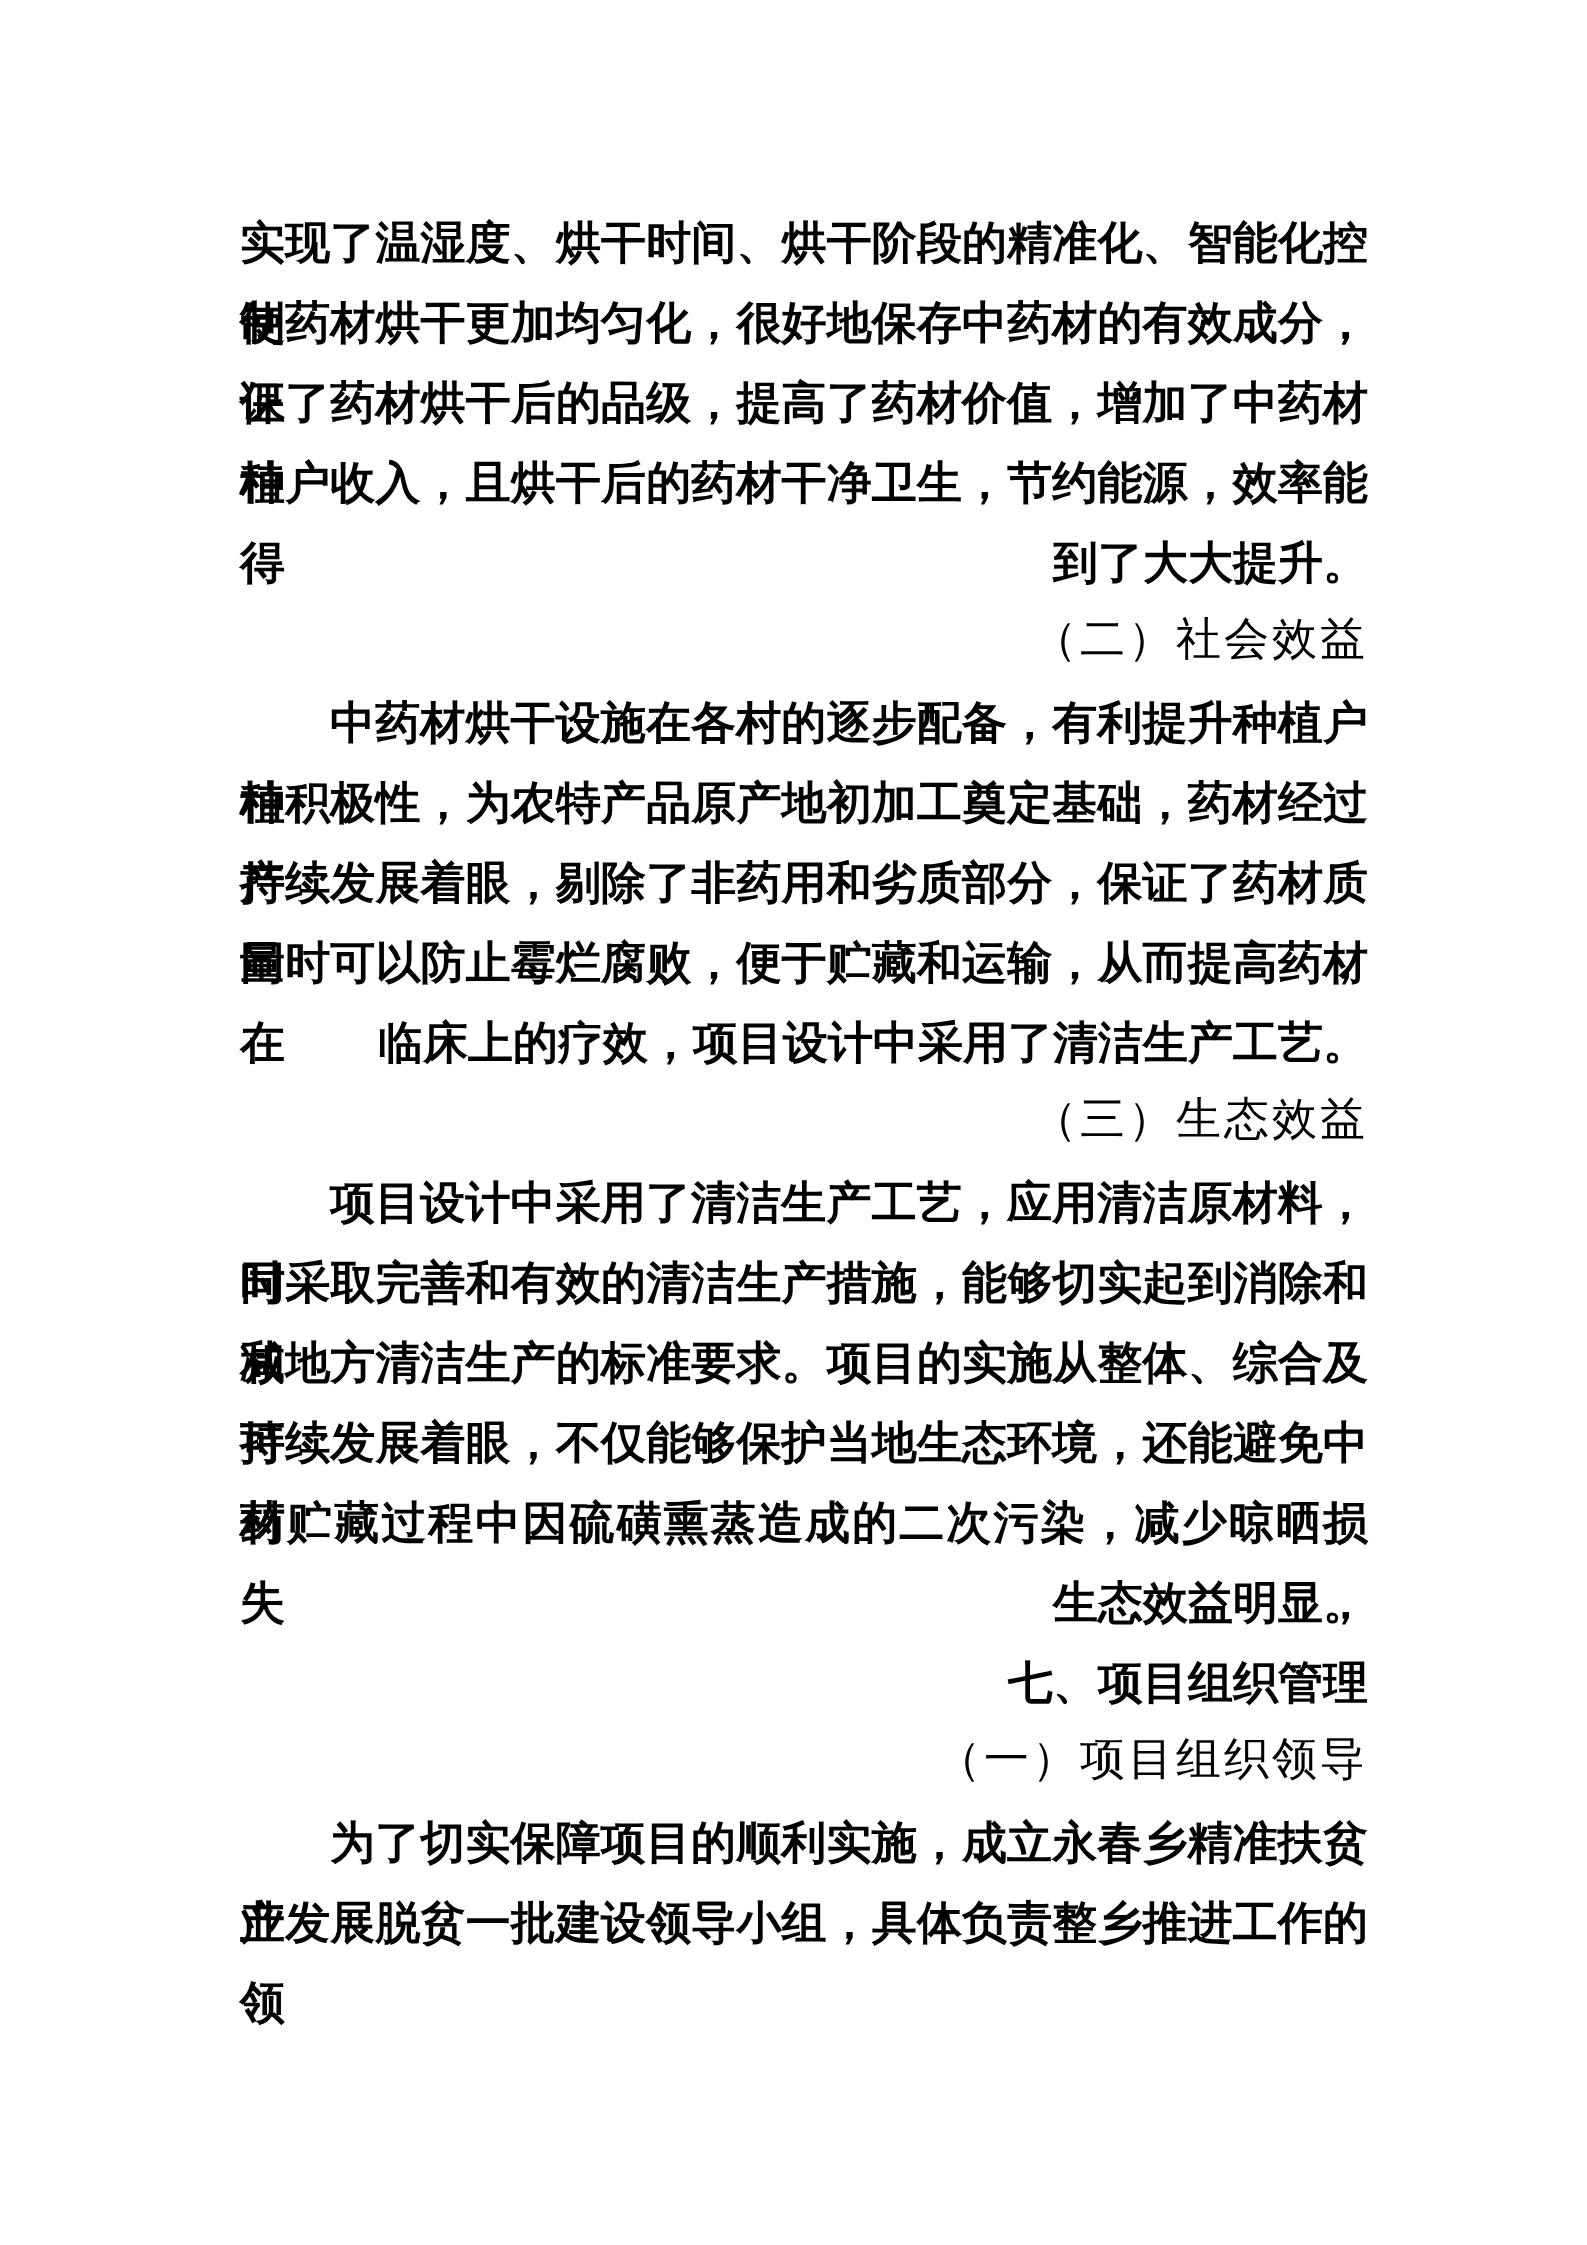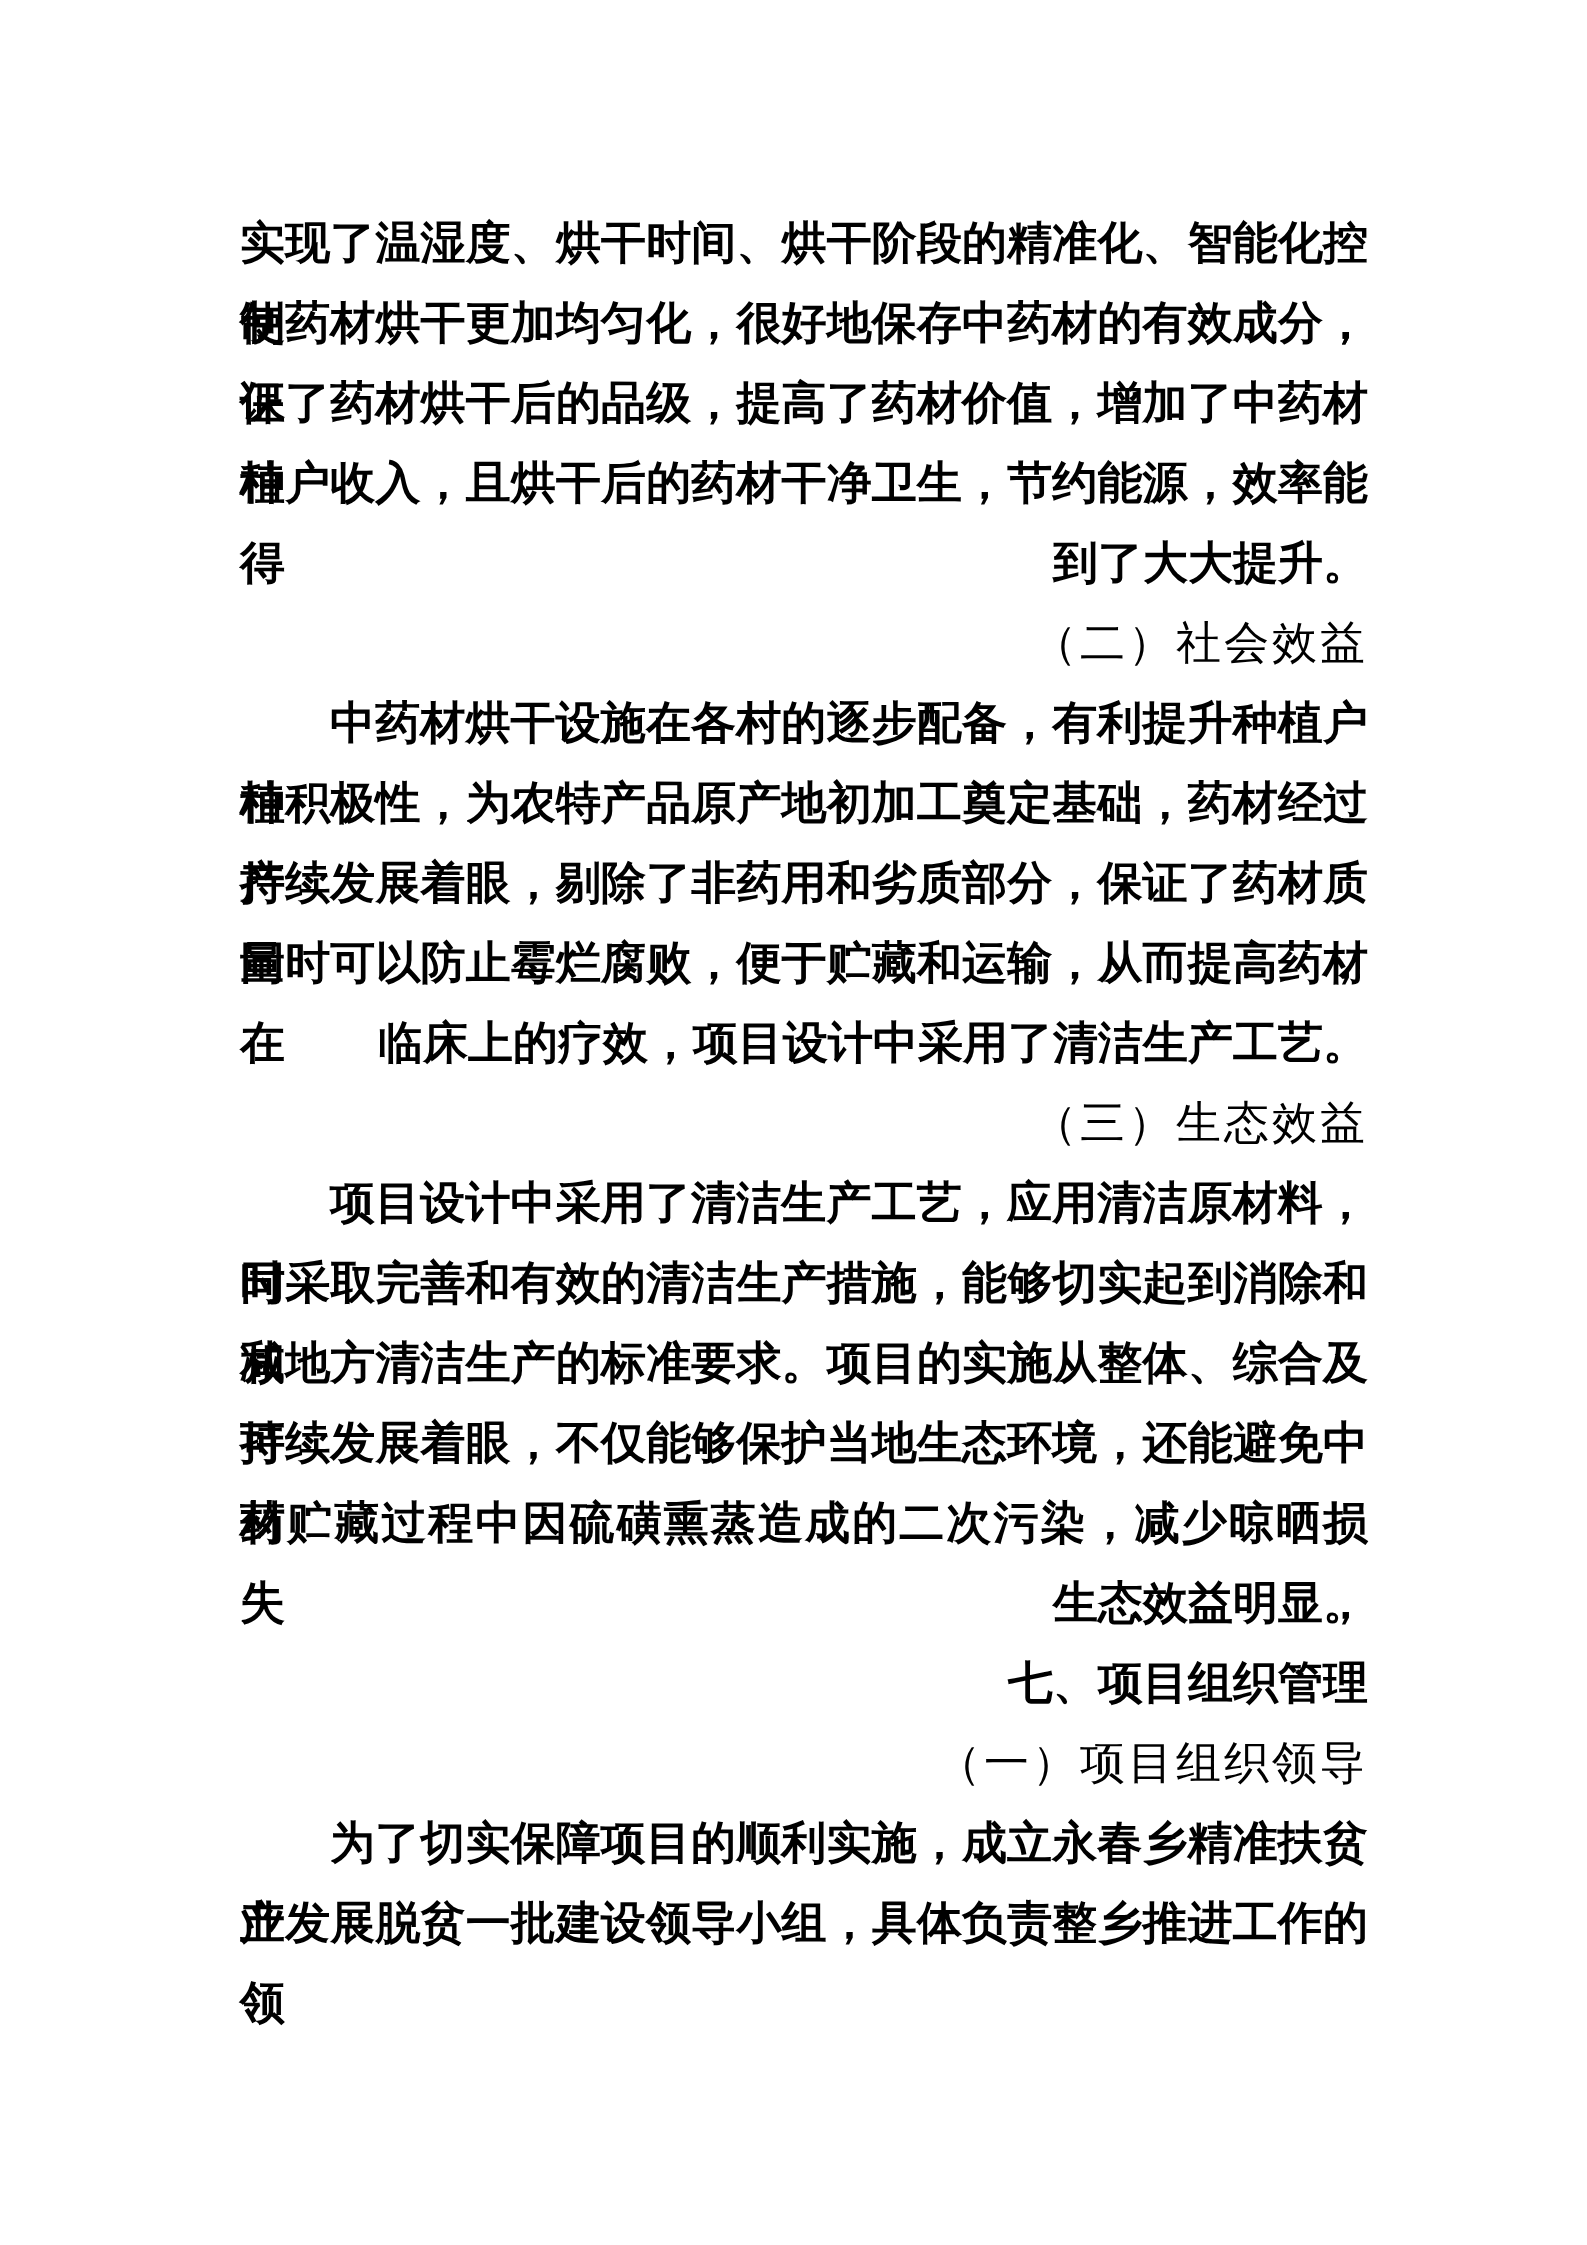--- a/index.html
+++ b/index.html
@@ -35,21 +35,21 @@
     text-align-last: justify;
   }
   .line.indent {
     text-indent: 90px;
   }
   .hei {
     font-family: "Liberation Sans", "DejaVu Sans", sans-serif;
     font-weight: bold;
   }
   .kai {
-    font-family: Liberation Serif, serif;
+    font-family: Liberation Mono, monospace;
     font-weight: normal;
     letter-spacing: 3px;
   }
 </style>
 </head>
 <body>
 
 <div class="page" style="background: rgb(255, 255, 255);">
   <section class="doc-body" style="color: rgb(0, 0, 0);">
       <div class="block hei">

